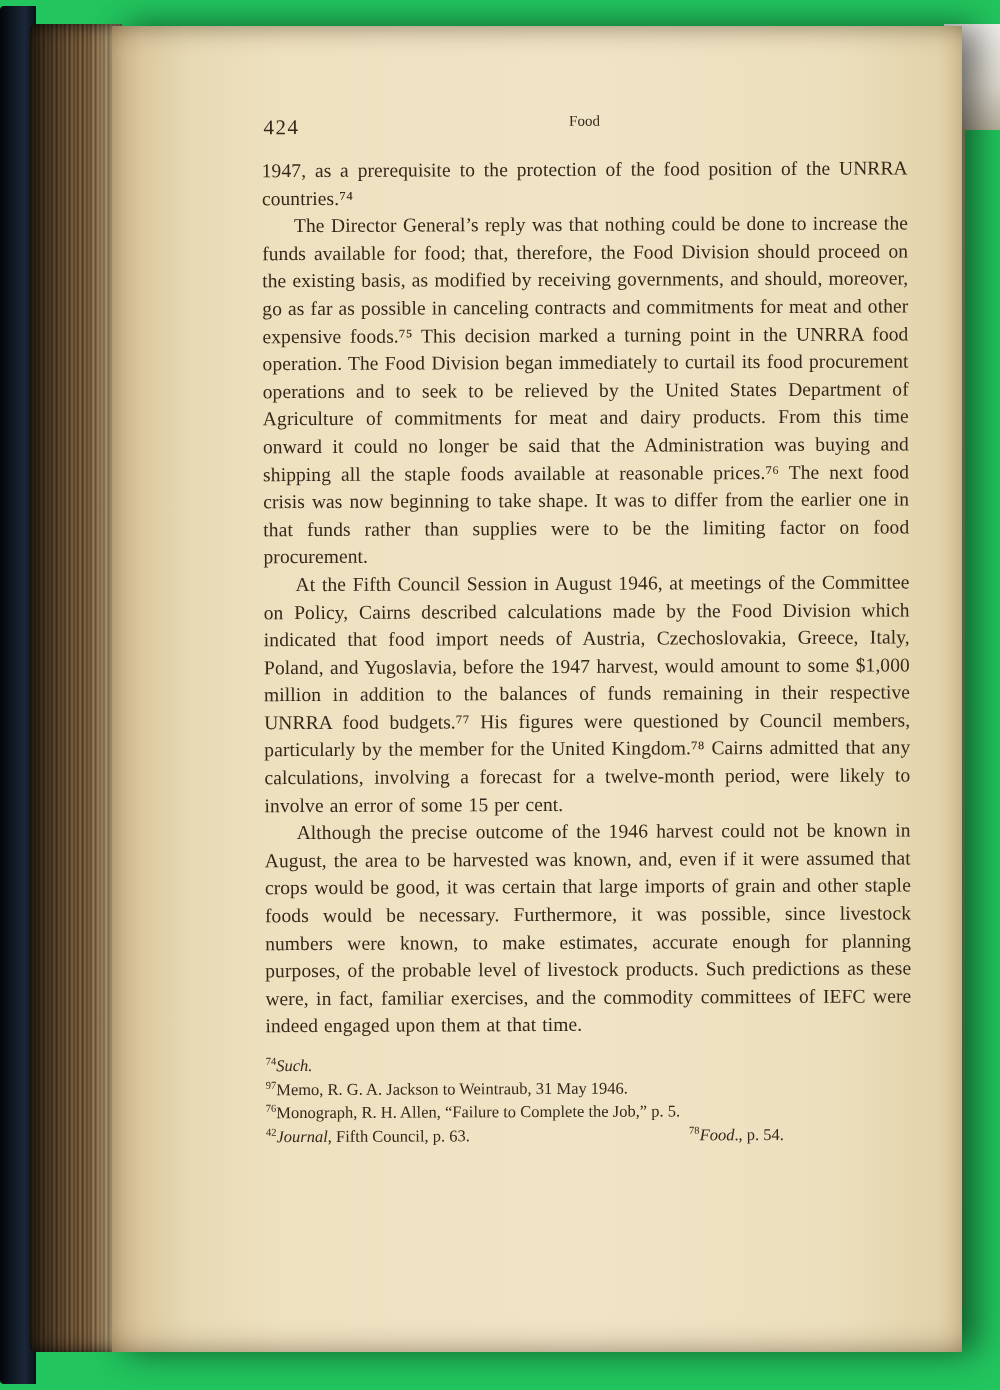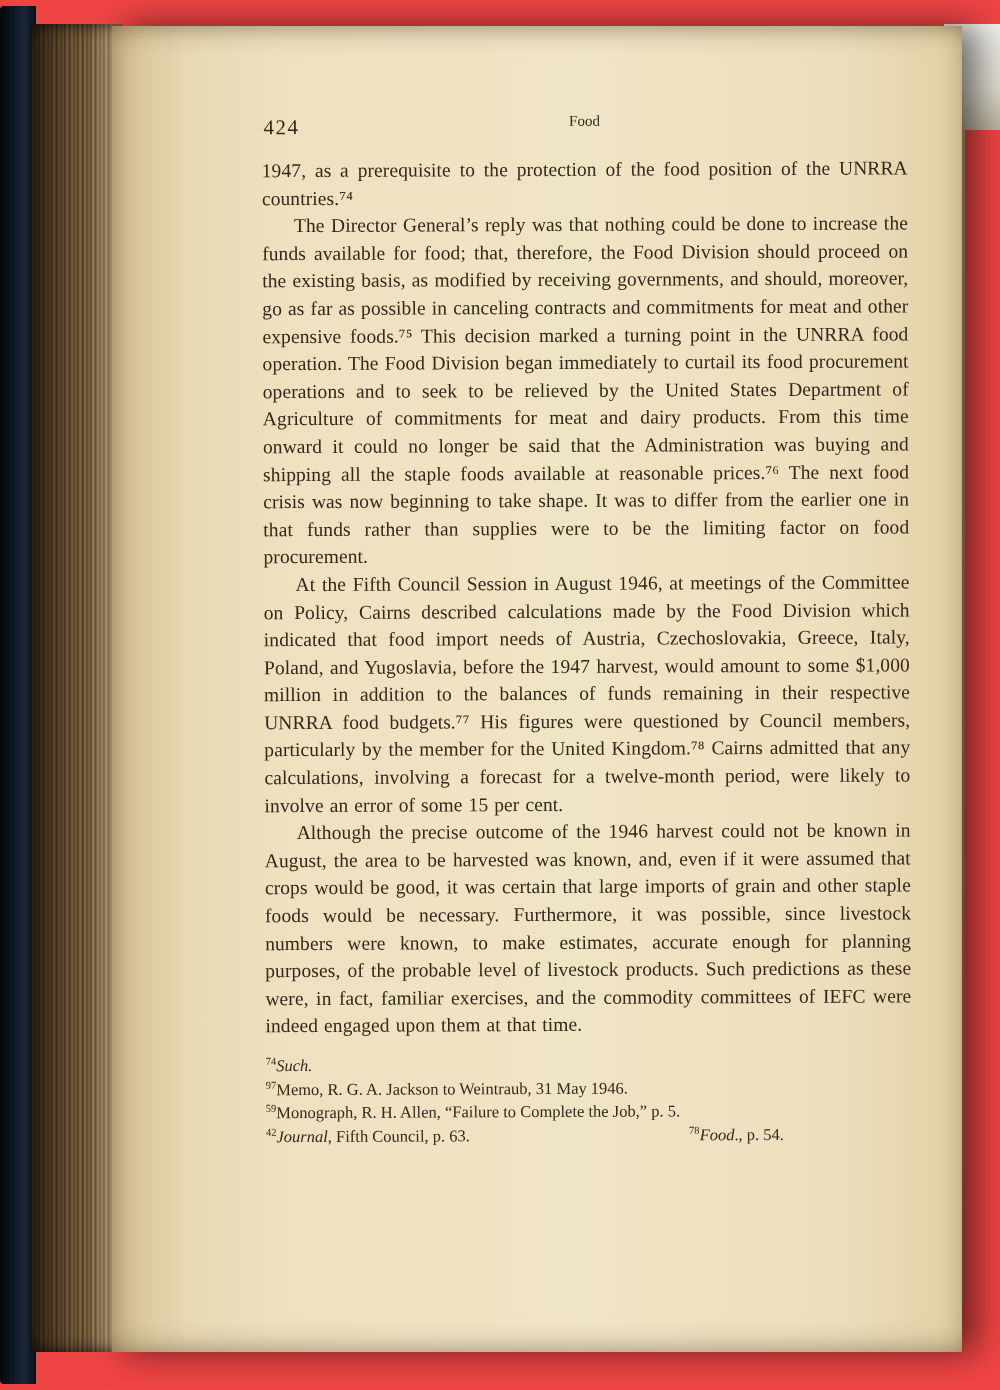--- a/index.html
+++ b/index.html
@@ -1,18 +1,18 @@
 <!DOCTYPE html>
 <html><head>
 <meta charset="utf-8">
 <style>
   html,body { margin:0; padding:0; background:#070708; }
   .scene {
     position:relative; width:1000px; height:1390px;
-    background:#ef4444; overflow:hidden;
+    background:#22c55e; overflow:hidden;
   }
   
   .book-cover {
     position:absolute; left:0; top:6px; width:36px; height:1378px;
     background:linear-gradient(90deg,#04060a 0%,#101a27 40%,#1b2738 68%,#0a0f16 100%);
     border-radius:4px 0 0 4px;
   }
   
   .page-edges {
     position:absolute; left:30px; top:24px; width:92px; height:1328px;
@@ -89,21 +89,21 @@
       <div class="body-text">
         <p class="para noindent">1947, as a prerequisite to the protection of the food position of the UNRRA countries.⁷⁴</p>
         <p class="para">The Director General’s reply was that nothing could be done to increase the funds available for food; that, therefore, the Food Division should proceed on the existing basis, as modified by receiving governments, and should, moreover, go as far as possible in canceling contracts and commitments for meat and other expensive foods.⁷⁵ This decision marked a turning point in the UNRRA food operation. The Food Division began immediately to curtail its food procurement operations and to seek to be relieved by the United States Department of Agriculture of commitments for meat and dairy products. From this time onward it could no longer be said that the Administration was buying and shipping all the staple foods available at reasonable prices.⁷⁶ The next food crisis was now beginning to take shape. It was to differ from the earlier one in that funds rather than supplies were to be the limiting factor on food procurement.</p>
         <p class="para">At the Fifth Council Session in August 1946, at meetings of the Committee on Policy, Cairns described calculations made by the Food Division which indicated that food import needs of Austria, Czechoslovakia, Greece, Italy, Poland, and Yugoslavia, before the 1947 harvest, would amount to some $1,000 million in addition to the balances of funds remaining in their respective UNRRA food budgets.⁷⁷ His figures were questioned by Council members, particularly by the member for the United Kingdom.⁷⁸ Cairns admitted that any calculations, involving a forecast for a twelve-month period, were likely to involve an error of some 15 per cent.</p>
         <p class="para">Although the precise outcome of the 1946 harvest could not be known in August, the area to be harvested was known, and, even if it were assumed that crops would be good, it was certain that large imports of grain and other staple foods would be necessary. Furthermore, it was possible, since livestock numbers were known, to make estimates, accurate enough for planning purposes, of the probable level of livestock products. Such predictions as these were, in fact, familiar exercises, and the commodity committees of IEFC were indeed engaged upon them at that time.</p>
       </div>
 
       <div class="footnotes">
         <div class="fn-line"><sup class="fn-marker">74</sup><i>Such.</i><span></span></div>
         <div class="fn-line"><sup class="fn-marker">97</sup><i></i><span>Memo, R. G. A. Jackson to Weintraub, 31 May 1946.</span></div>
-        <div class="fn-line"><sup class="fn-marker">59</sup><i></i><span>Monograph, R. H. Allen, “Failure to Complete the Job,” p. 5.</span></div>
+        <div class="fn-line"><sup class="fn-marker">76</sup><i></i><span>Monograph, R. H. Allen, “Failure to Complete the Job,” p. 5.</span></div>
         <div class="fn-line fn-split">
           <span class="fn-part"><sup class="fn-marker">42</sup><i>Journal</i><span>, Fifth Council, p. 63.</span></span>
           <span class="fn-part fn-right"><sup class="fn-marker">78</sup><i>Food</i><span>., p. 54.</span></span>
         </div>
       </div>
 
     </div>
   </div>
 </div>
 

